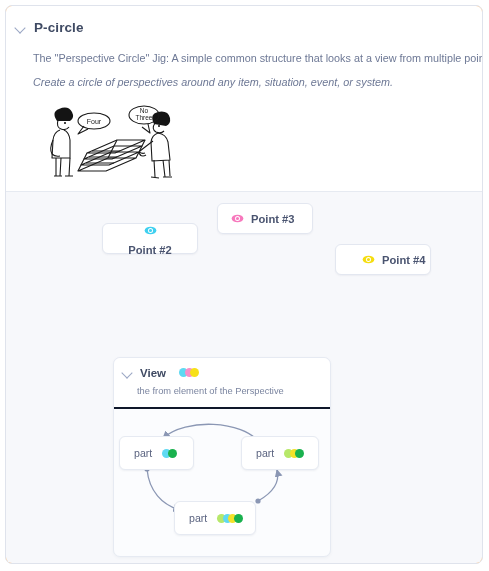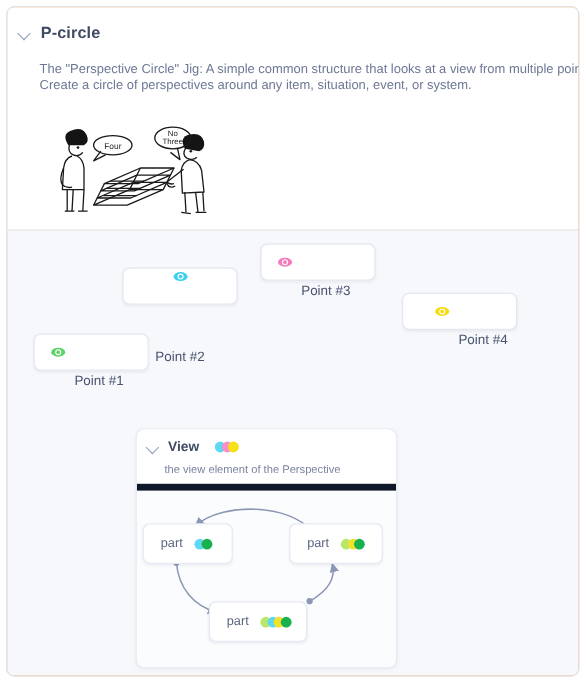--- a/index.html
+++ b/index.html
@@ -71,21 +71,21 @@
 
   .desc {
     position: absolute;
     left: 27px;
     font-size: 10.8px;
     color: #6d7895;
     line-height: 1.35;
     white-space: nowrap;
   }
   #desc-1 { top: 45px; }
-  #desc-2 { top: 58px; }
+  #desc-2 { top: 69px; font-style: italic; }
 
   
   #illustration {
     position: absolute;
     left: 28px;
     top: 93px;
     width: 152px;
     height: 82px;
     background: #ffffff;
   }
@@ -109,24 +109,23 @@
     box-shadow: 0 1px 2px rgba(60,72,100,0.06);
     display: flex;
     align-items: center;
     gap: 7px;
     padding: 0 13px;
     height: 31px;
     box-sizing: border-box;
   }
   .point-label {
     font-size: 11.2px;
-    font-weight: normal;
+    font-weight: bold;
     color: #4a5470;
     white-space: nowrap;
-    margin-top: 48px;
   }
   .eye-icon { width: 13px; height: 13px; flex: none; display:block; }
 
   #node-p1 { left: 22px;  top: 86px;  width: 96px; }
   #node-p2 { left: 96px;  top: 31px;  width: 96px; flex-direction: column; }
   #node-p3 { left: 211px; top: 11px;  width: 96px; }
   #node-p4 { left: 329px; top: 52px;  width: 96px; padding-left: 26px; }
   #node-pn { left: 369px; top: 122px; width: 98px; }
 
   
@@ -140,21 +139,21 @@
     border: 1px solid #e6eaf2;
     border-radius: 7px;
     box-shadow: 0 1px 3px rgba(60,72,100,0.05);
     box-sizing: border-box;
   }
   #view-head {
     position: absolute;
     left: 0; top: 0; right: 0;
     height: 51px;
     background: #ffffff;
-    border-bottom: 6px solid #0f172a;
+    border-bottom: 2px solid #0f172a;
     border-radius: 7px 7px 0 0;
     box-sizing: border-box;
   }
   #view-title-row {
     position: absolute;
     left: 7px; top: 8px;
     display: flex;
     align-items: center;
     gap: 6px;
   }
@@ -265,28 +264,20 @@
         </g>
         <text x="60" y="25" font-family="'Liberation Sans',sans-serif" font-size="7" fill="#1a1a1a" text-anchor="middle">Four</text>
         <text x="110" y="14" font-family="'Liberation Sans',sans-serif" font-size="6.5" fill="#1a1a1a" text-anchor="middle">No</text>
         <text x="110" y="21" font-family="'Liberation Sans',sans-serif" font-size="6.5" fill="#1a1a1a" text-anchor="middle">Three</text>
       </svg>
     </div>
   </div>
 
   <div id="canvas">
 
-    <div class="point-node" id="node-p1">
-      <svg class="eye-icon" viewBox="0 0 16 16">
-        <ellipse cx="8" cy="8" rx="7.2" ry="4.6" fill="#5ed36a"></ellipse>
-        <circle cx="8" cy="8" r="3.1" fill="#ffffff"></circle>
-        <circle cx="8" cy="8" r="1.9" fill="#5ed36a"></circle>
-      </svg>
-      <span class="point-label">Point #1</span>
-    </div>
 
     <div class="point-node" id="node-p2">
       <svg class="eye-icon" viewBox="0 0 16 16">
         <ellipse cx="8" cy="8" rx="7.2" ry="4.6" fill="#3fd0f0"></ellipse>
         <circle cx="8" cy="8" r="3.1" fill="#ffffff"></circle>
         <circle cx="8" cy="8" r="1.9" fill="#3fd0f0"></circle>
       </svg>
       <span class="point-label">Point #2</span>
     </div>
 
@@ -314,21 +305,21 @@
       <div id="view-head">
         <div id="view-title-row">
           <span class="chevron"></span>
           <span id="view-title">View</span>
           <span class="dots" style="margin-left:7px;">
             <span class="d" style="background:#5fd9f2"></span>
             <span class="d" style="background:#f98fc8"></span>
             <span class="d" style="background:#f7e018"></span>
           </span>
         </div>
-        <div id="view-sub">the view element of the Perspective</div>
+        <div id="view-sub">the from element of the Perspective</div>
       </div>
 
       <svg id="arrow-layer">
         <defs>
           <marker id="ah" markerWidth="7" markerHeight="7" refX="5.2" refY="3" orient="auto">
             <path d="M0,0 L6,3 L0,6 z" fill="#8b97b4"></path>
           </marker>
         </defs>
 
         <path d="M146 85 C 128 62, 72 60, 49 80" stroke="#8b97b4" stroke-width="1.3" fill="none" marker-end="url(#ah)"></path>

